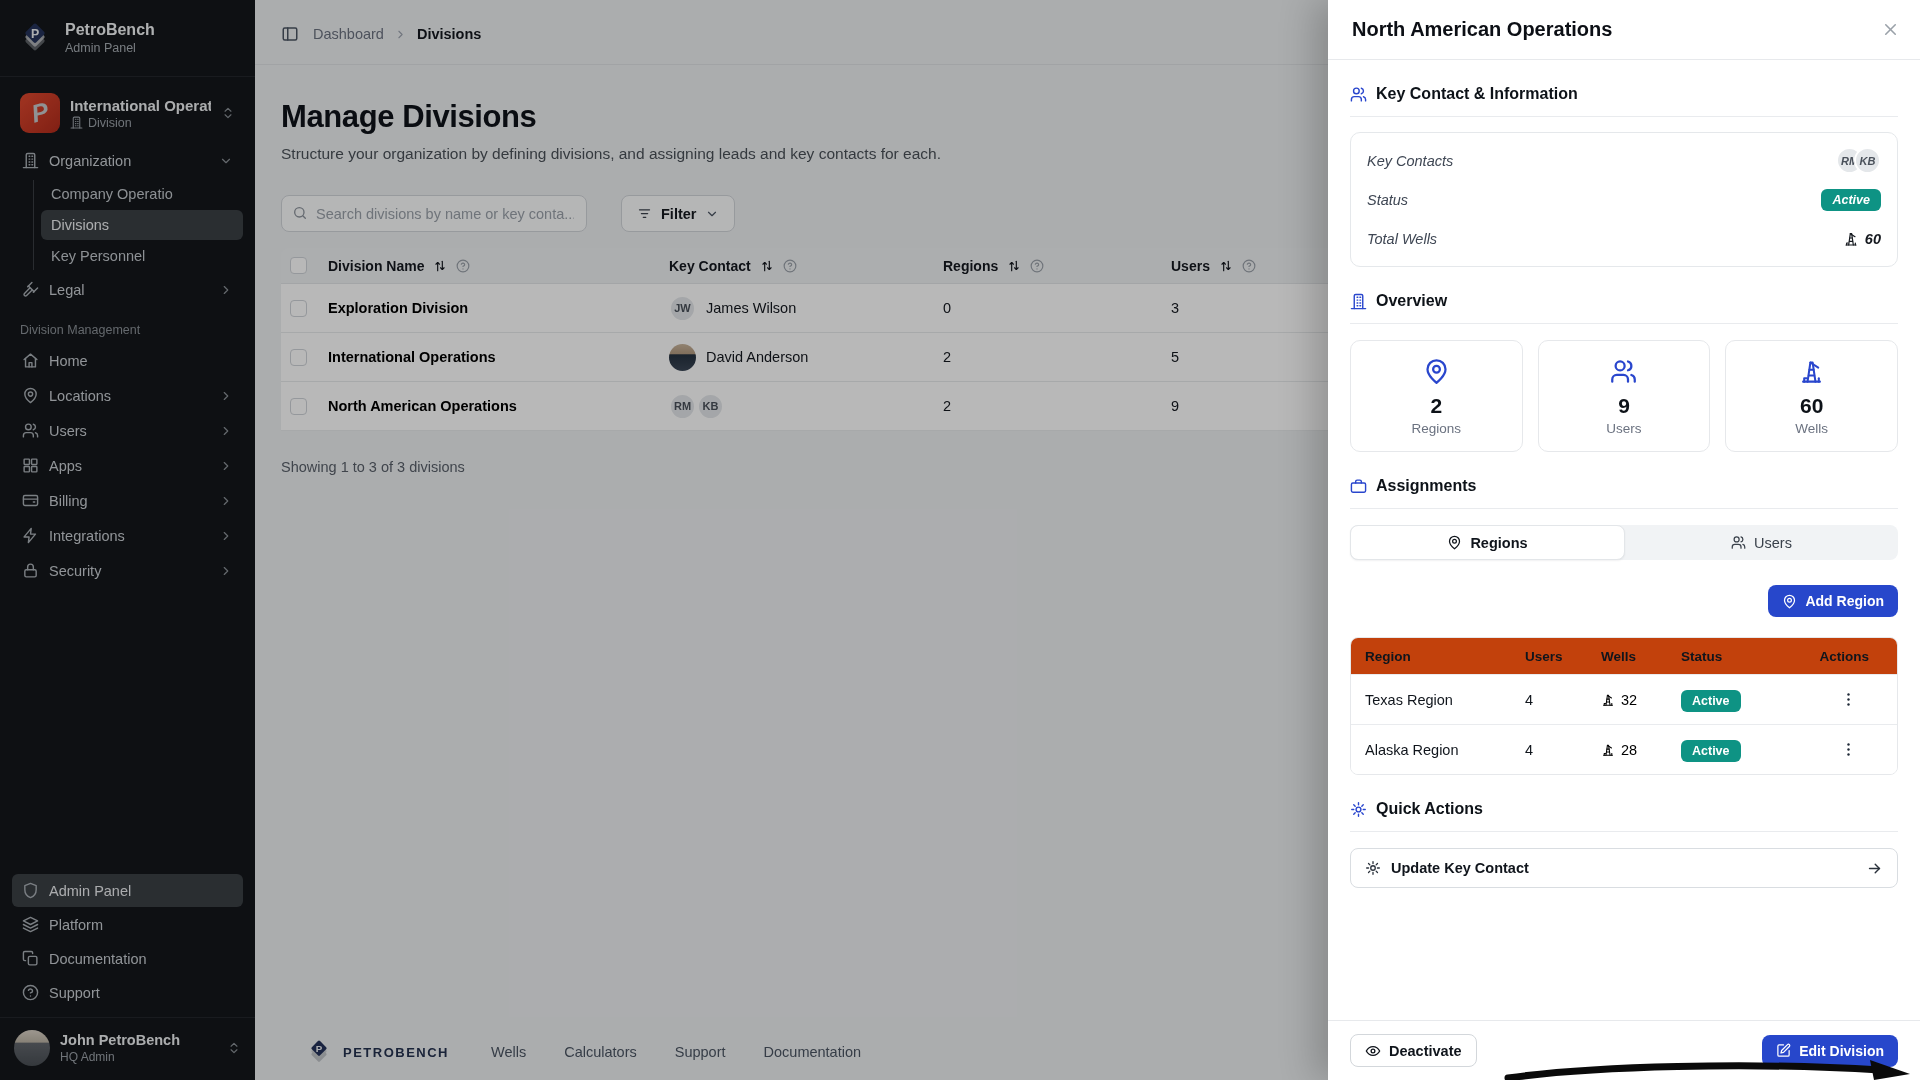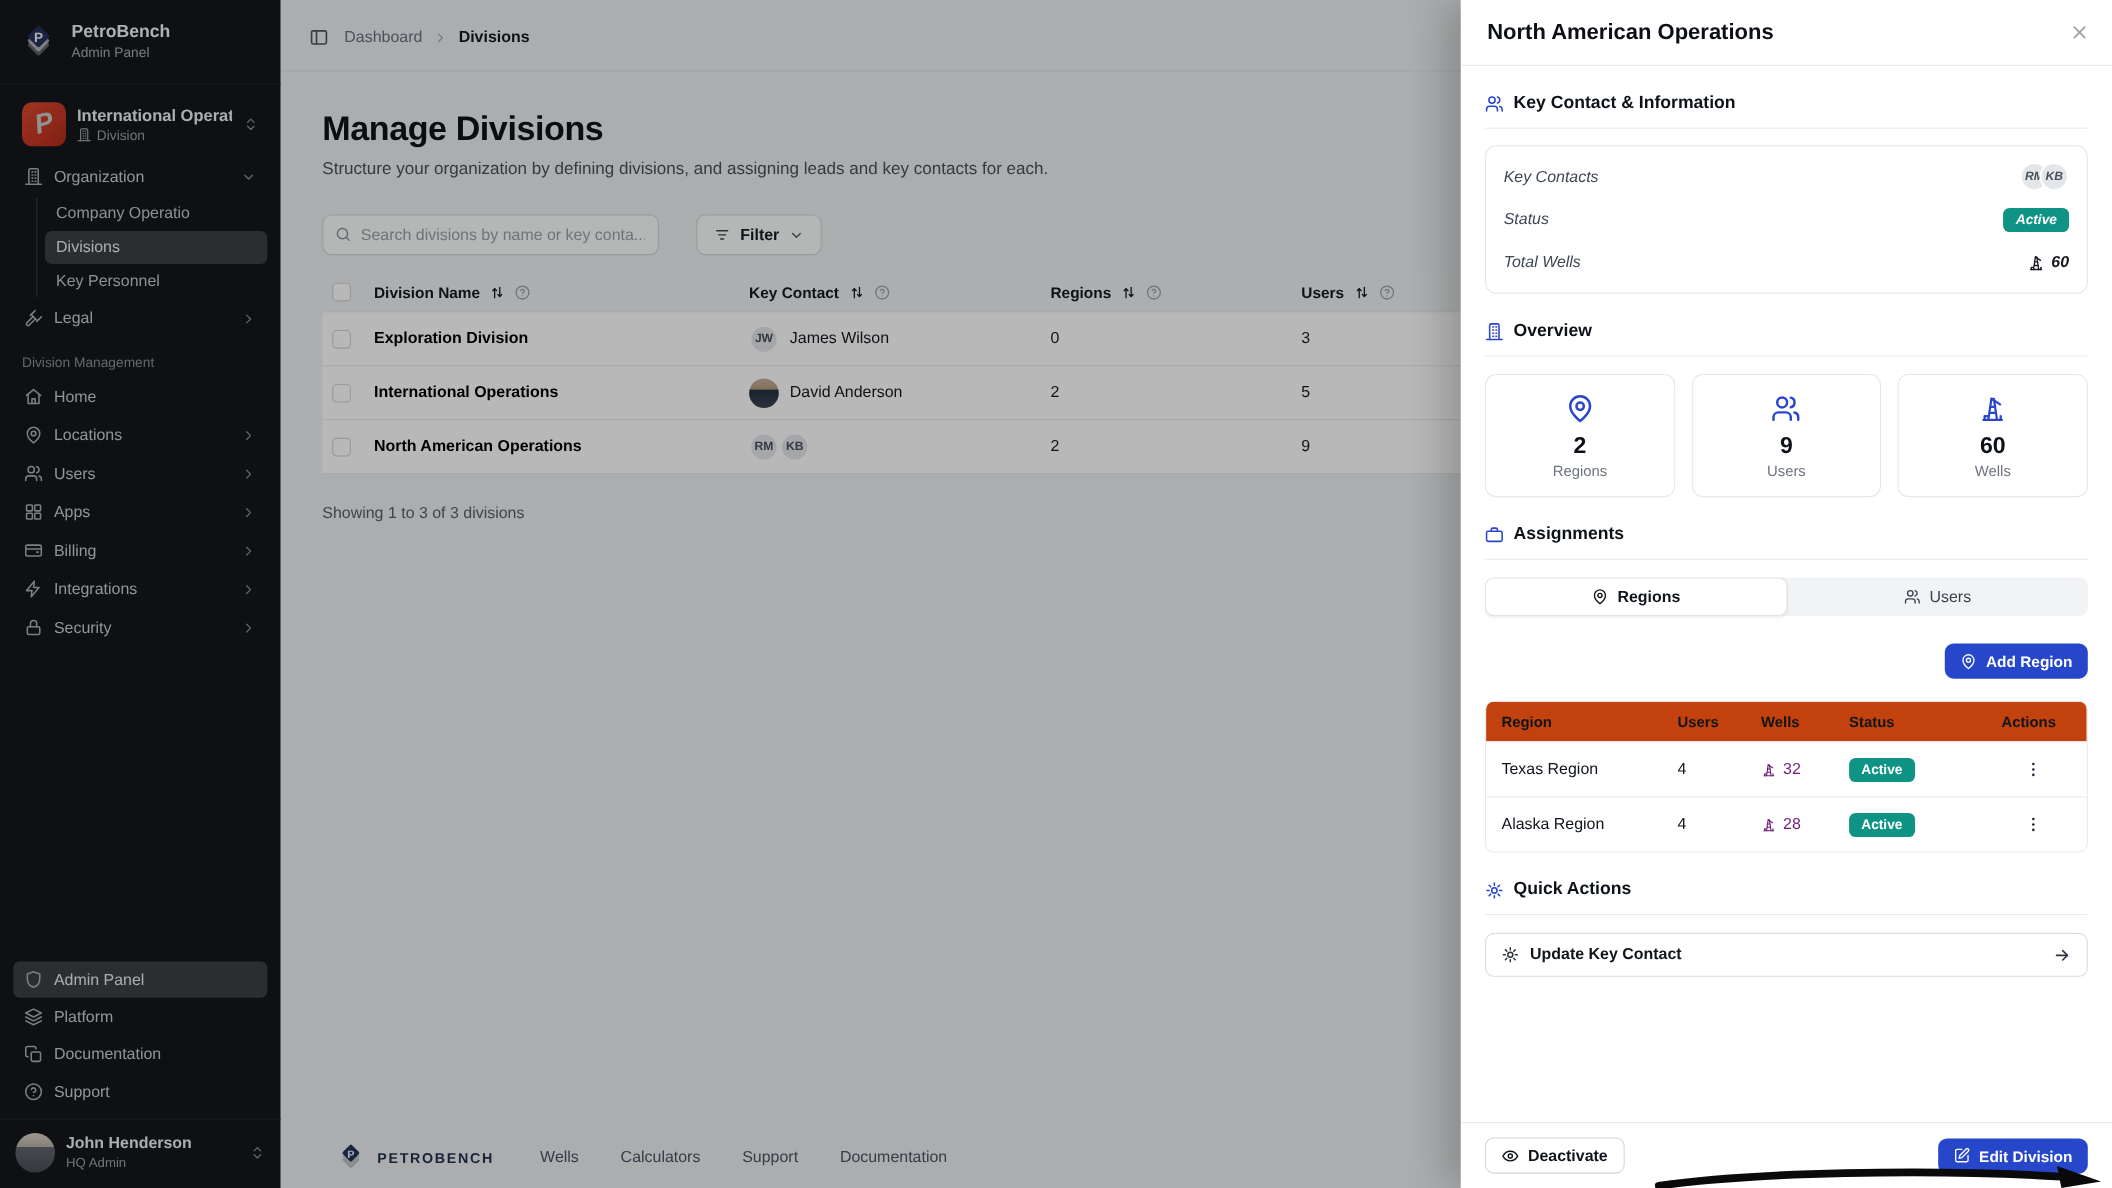--- a/index.html
+++ b/index.html
@@ -36,21 +36,21 @@
   .side-user { display:flex; align-items:center; gap:10px; padding:12px 14px 14px; border-top:1px solid #23262b; margin-top:8px; }
   .avatar-photo { width:36px; height:36px; border-radius:50%; background:linear-gradient(180deg,#d9d2c6 0%,#bcb4a6 34%,#62676d 36%,#4a4f55 100%); }
   .su-name { font-size:14.5px; font-weight:700; color:#eef0f2; }
   .su-role { font-size:12px; color:#9ba1a8; margin-top:2px; }
 
   
   .main { position:absolute; left:255px; top:4px; right:0; height:100%; }
   .topbar { display:flex; align-items:center; gap:14px; height:61px; padding:0 26px; border-bottom:1px solid #dfe2e5; }
   .crumb-muted { font-size:14.5px; color:#6b7280; }
   .crumb-cur { font-size:14.5px; font-weight:600; color:#14181f; }
-  .content { padding:34px 38px 0; }
+  .content { padding:34px 26px 0; }
   h1.pagetitle { font-size:31px; font-weight:800; letter-spacing:-0.4px; color:#0f1319; }
   .pagesub { margin-top:10px; font-size:15.5px; color:#4a5158; }
   .toolbar { display:flex; align-items:center; gap:34px; margin-top:32px; }
   .searchbox { position:relative; width:306px; }
   .searchbox .ic { position:absolute; left:11px; top:10px; color:#8d949c; }
   .searchbox input { width:100%; height:37px; border:1px solid #d2d6da; border-radius:8px; padding:0 12px 0 34px; font-size:14.5px; background:#fbfcfd; color:#1a1f26; font-family:inherit; outline:none; }
   .searchbox input::placeholder { color:#9aa1a9; }
   .btn-filter { display:flex; align-items:center; gap:9px; height:37px; padding:0 15px; border:1px solid #d2d6da; border-radius:8px; background:#fbfcfd; font-size:14.5px; font-weight:600; color:#15191f; cursor:pointer; }
   .dtable { width:1250px; margin-top:16px; }
   .dt-head, .dt-row { display:grid; grid-template-columns:47px 341px 274px 228px 1fr; align-items:center; }
@@ -98,21 +98,21 @@
   .tab { flex:1; display:flex; align-items:center; justify-content:center; gap:8px; font-size:14.5px; color:#3a414b; cursor:pointer; border-radius:8px; }
   .tab.active { background:#fff; border:1px solid #e3e6e9; color:#10151c; font-weight:600; box-shadow:0 1px 2px rgba(16,24,40,.06); }
   .addrow { display:flex; justify-content:flex-end; margin-top:25px; }
   .btn-primary { display:flex; align-items:center; gap:8px; background:#2747cb; color:#fff; border:none; border-radius:8px; height:32px; padding:13px 14px; font-size:14px; font-weight:600; cursor:pointer; font-family:inherit; }
   .ptable { margin-top:20px; border:1px solid #e6e8eb; border-radius:8px; overflow:hidden; }
   .pt-head, .pt-row { display:grid; grid-template-columns:160px 76px 80px 130px 1fr; align-items:center; padding:0 14px; }
   .pt-head { background:#c2410c; height:36px; font-size:13.5px; font-weight:700; color:#10151c; }
   .pt-row { height:50px; border-top:1px solid #e9ebee; background:#fff; }
   .pt-region { font-size:14.5px; color:#10151c; }
   .pt-num { font-size:14.5px; color:#10151c; }
-  .pt-wells { display:flex; align-items:center; gap:6px; font-size:14.5px; color:#701a75; }
+  .pt-wells { display:flex; align-items:center; gap:6px; font-size:14.5px; color:#000000; }
   .pt-actions-h { text-align:right; padding-right:14px; }
   .pt-dots { display:flex; justify-content:flex-end; padding-right:26px; color:#1f2937; cursor:pointer; }
   .qa-row { display:flex; align-items:center; justify-content:space-between; margin-top:16px; border:1px solid #d9dde1; border-radius:8px; height:40px; padding:0 14px; cursor:pointer; background:#fff; }
   .qa-left { display:flex; align-items:center; gap:10px; font-size:14.5px; font-weight:600; color:#10151c; }
   .qa-left .ic, .qa-arrow { color:#2b323c; }
   .p-foot { flex:none; display:flex; align-items:center; justify-content:space-between; border-top:1px solid #e7e9ec; padding:13px 22px; }
   .btn-outline { display:flex; align-items:center; gap:8px; background:#fff; border:1px solid #d3d7db; border-radius:8px; height:33px; padding:0 14px; font-size:14.5px; font-weight:600; color:#10151c; cursor:pointer; font-family:inherit; }
 
   .cursor-arrow { position:absolute; left:1502px; top:1056px; z-index:100; pointer-events:none; }
 </style>
@@ -400,21 +400,21 @@
       </div>
       <div class="nav-item">
         <svg class="ic nav-ic" width="17" height="17">
             <use href="#i-help"></use>
           </svg>
         <span class="lbl">Support</span>
       </div>
       <div class="side-user">
         <div class="avatar-photo"></div>
         <div style="flex:1;">
-          <div class="su-name">John Henderson</div>
+          <div class="su-name">John PetroBench</div>
           <div class="su-role">HQ Admin</div>
         </div>
         <svg class="ic chev" width="14" height="14">
             <use href="#i-chev-ud"></use>
           </svg>
       </div>
     </div>
   </aside>
 
   <main class="main">

